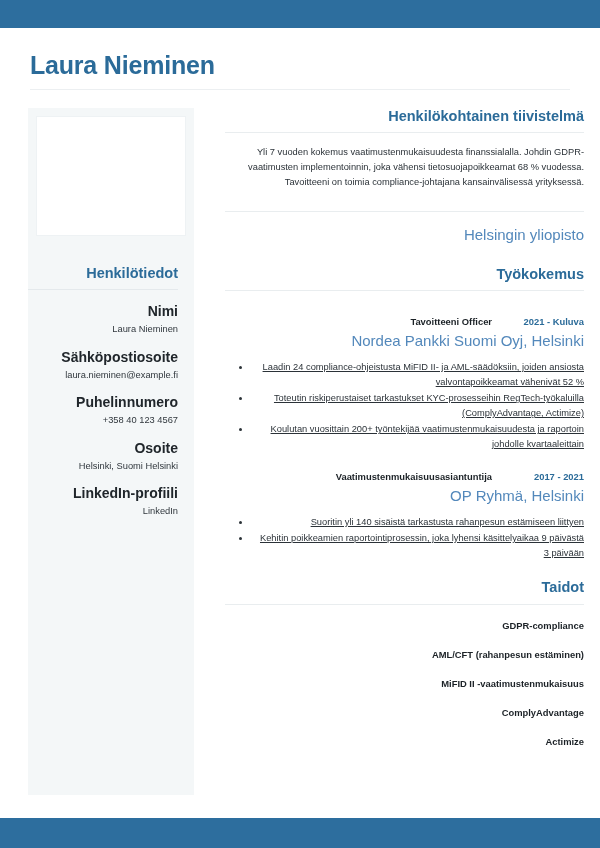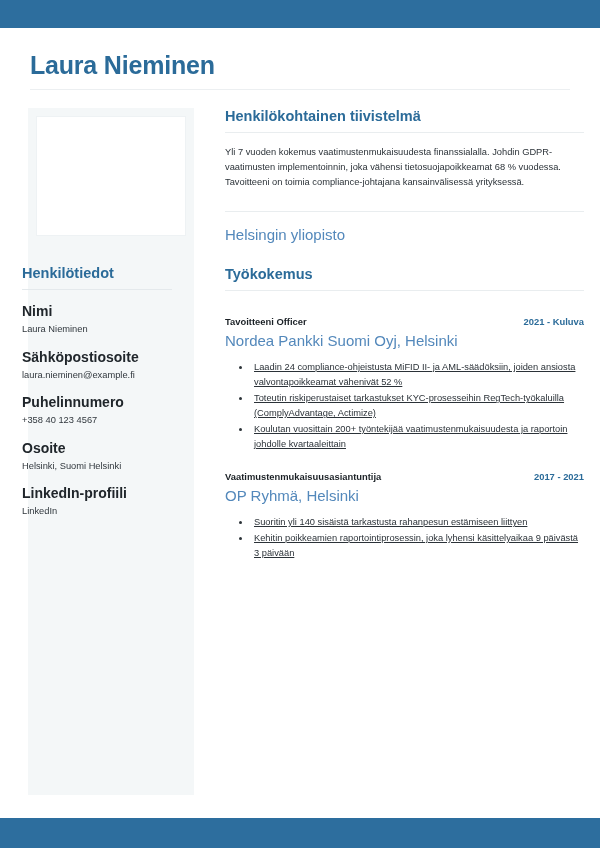--- a/index.html
+++ b/index.html
@@ -2,21 +2,21 @@
 <html><head>
 <meta charset="utf-8">
 <style>
   * { box-sizing: border-box; margin: 0; padding: 0; }
   html, body {
     width: 600px; height: 848px;
     background: #ffffff;
     font-family: "Liberation Sans", sans-serif;
     -webkit-font-smoothing: antialiased;
   }
-  .page { position: relative; width: 600px; height: 848px; background:#fff; overflow:hidden; }
+  .page { position: relative; width: 600px; height: 848px; background:#fff; overflow:hidden;text-align:right; }
 
   .bar-top {
     position:absolute; left:0; top:0; width:600px; height:28px;
     background:#2d6e9e;
   }
   .bar-bottom {
     position:absolute; left:0; top:818px; width:600px; height:30px;
     background:#2d6e9e;
   }
 
@@ -32,21 +32,21 @@
 
   
   .sidebar {
     position:absolute; left:28px; top:108px; width:166px; height:687px;
     background:#f4f7f8;
   }
   .photo-box {
     position:absolute; left:36px; top:116px; width:150px; height:120px;
     background:#ffffff; border:1px solid #eef2f4;
   }
-  .side-inner { position:absolute; left:22px; top:265px; width:150px; }
+  .side-inner { position:absolute; left:28px; top:265px; width:150px; }
   .side-heading {
     font-size:14.5px; font-weight:bold; color:#2b6b99; line-height:1.2;
     padding-bottom:7px;
   }
   .side-rule { height:1px; background:#e4e9ec; margin-bottom:12px; }
   .field { margin-bottom:12px; }
   .field-label {
     font-size:14px; font-weight:bold; color:#20262b;
     line-height:1.35; margin-bottom:2px;
   }
@@ -178,17 +178,28 @@
             </div>
             <div class="entry-sub">OP Ryhmä, Helsinki</div>
             <ul class="bullets">
               <li>Suoritin yli 140 sisäistä tarkastusta rahanpesun estämiseen liittyen</li>
               <li>Kehitin poikkeamien raportointiprosessin, joka lyhensi käsittelyaikaa 9 päivästä 3 päivään</li>
             </ul>
           </div>
         </div>
     </div>
 
+    <div>
+      <div class="sec-heading">Taidot</div>
+      <div class="sec-rule"></div>
+      <div class="skills-list" id="skills-list">
+          <div class="skill-item">GDPR-compliance</div>
+          <div class="skill-item">AML/CFT (rahanpesun estäminen)</div>
+          <div class="skill-item">MiFID II -vaatimustenmukaisuus</div>
+          <div class="skill-item">ComplyAdvantage</div>
+          <div class="skill-item">Actimize</div>
+        </div>
+    </div>
 
   </div>
 
   <div class="bar-bottom"></div>
 </div>
 
 </body></html>

